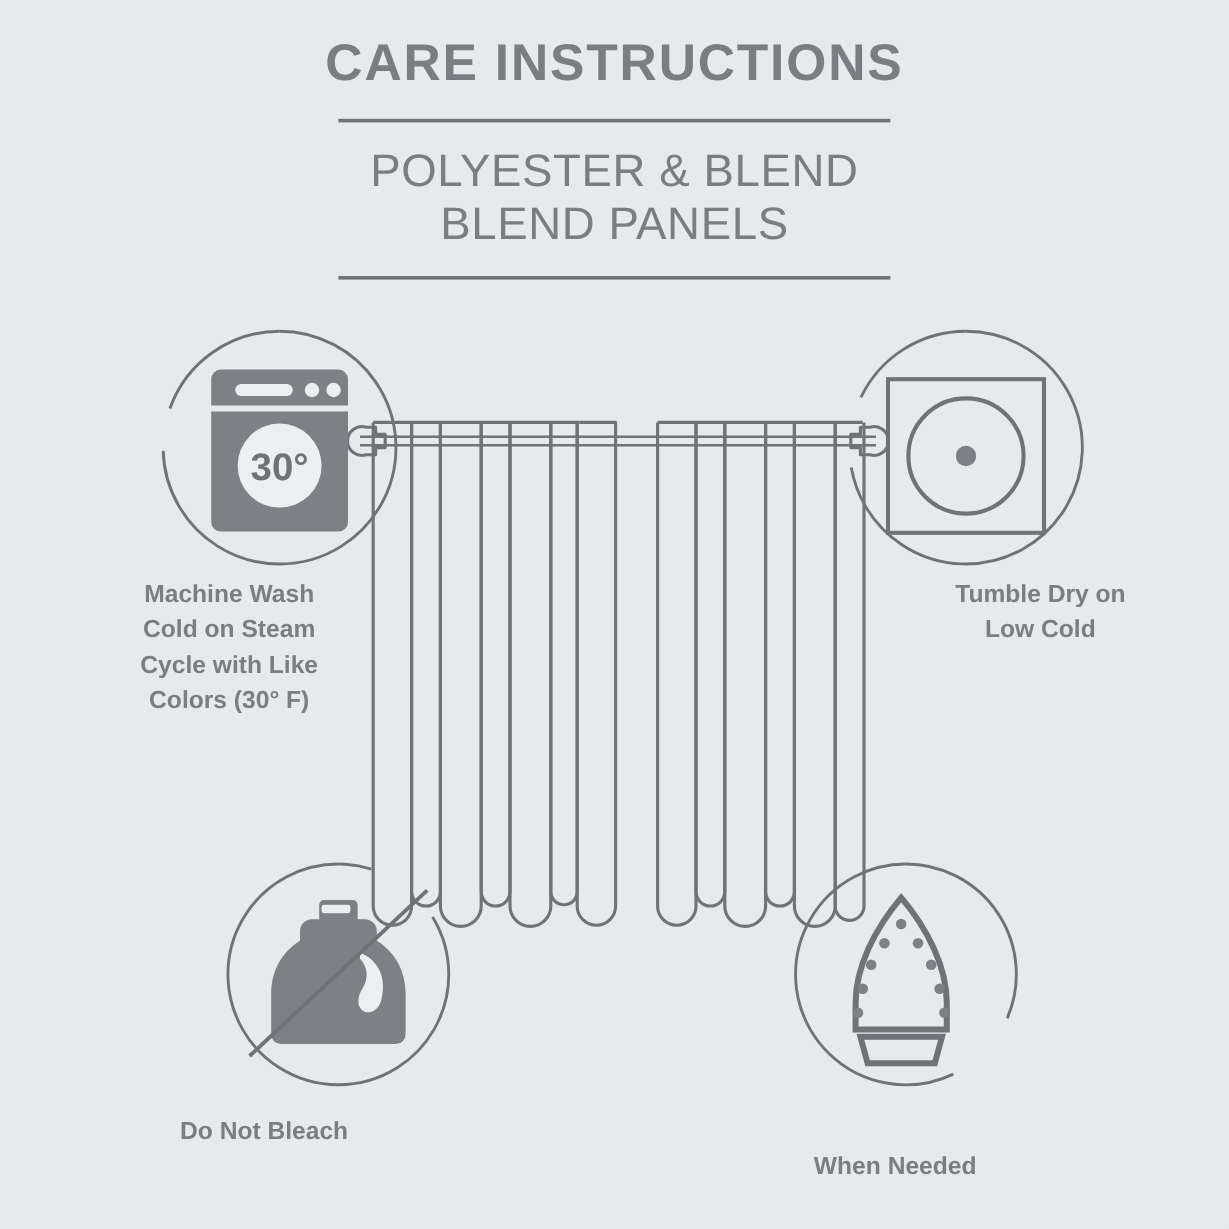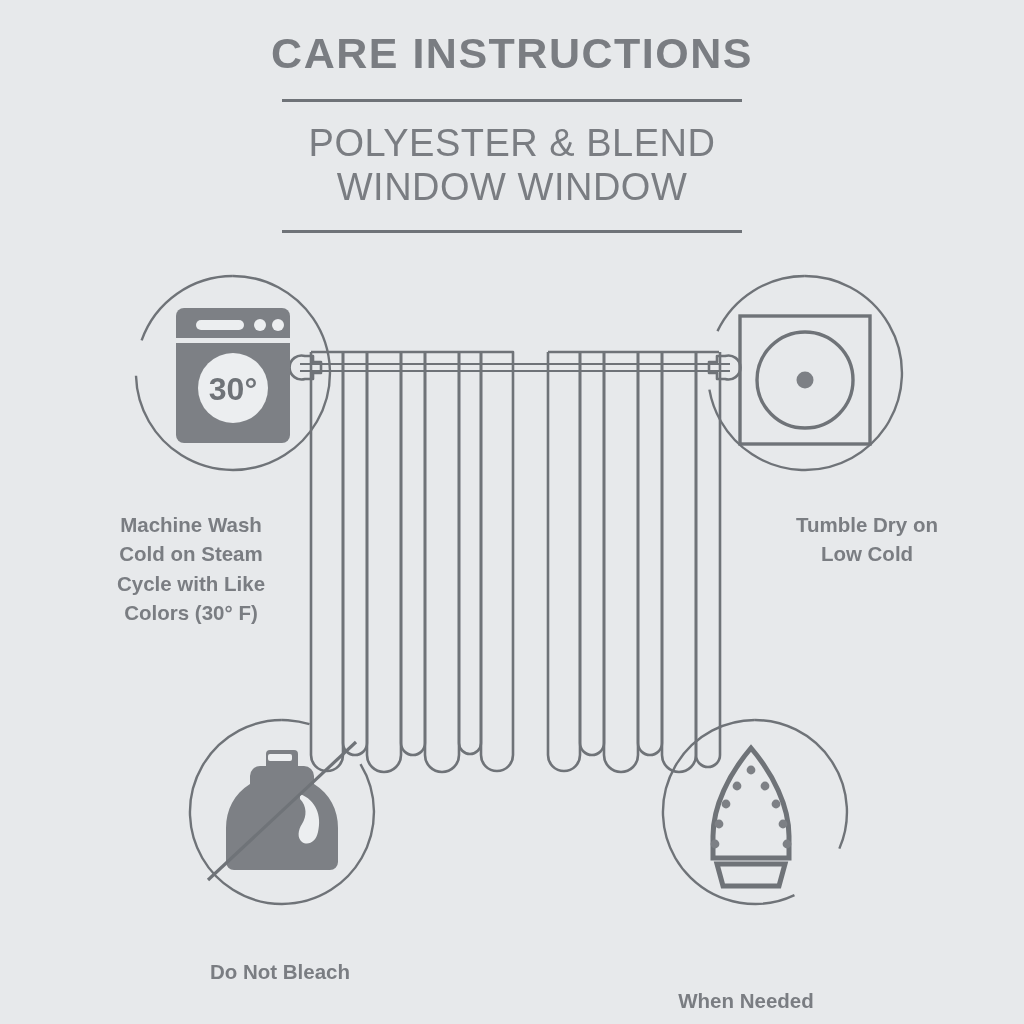--- a/index.html
+++ b/index.html
@@ -52,60 +52,59 @@
   }
   #divider-bottom { margin-top: 20px; }
 
   
   .caption {
     position: absolute;
     color: #7a7d82;
     font-size: 20.5px;
     font-weight: bold;
     line-height: 1.43;
-    margin-top: 29px;
   }
   #cap-wash {
     left: 60px;
     top: 481px;
     width: 262px;
     text-align: center;
   }
   #cap-dry {
     left: 752px;
     top: 481px;
     width: 230px;
     text-align: center;
   }
   #cap-bleach {
     left: 150px;
     top: 928px;
     width: 260px;
-    text-align: center;
+    text-align: left;
   }
   #cap-iron {
     left: 565px;
     top: 928px;
     width: 362px;
     text-align: center;
   }
 
   svg { display: block; overflow: visible; }
 </style>
 </head>
 <body>
 
 <div id="page">
 
   <div id="header">
     <h1 id="main-title">CARE INSTRUCTIONS</h1>
     <div class="divider"></div>
     <h2 id="subtitle">
       <span>POLYESTER &amp; BLEND</span><br>
-      <span>WINDOW WINDOW</span>
+      <span>BLEND PANELS</span>
     </h2>
     <div class="divider" id="divider-bottom"></div>
   </div>
 
   <svg class="abs" style="left:280px; top:330px;" width="470" height="490" viewBox="0 0 470 490">
     <g fill="none" stroke="#6f7378" stroke-width="2.6" stroke-linejoin="round">
 
       <g stroke-width="2.2">
         <line x1="20" y1="34" x2="450" y2="34"></line>
         <line x1="20" y1="41" x2="450" y2="41"></line>

